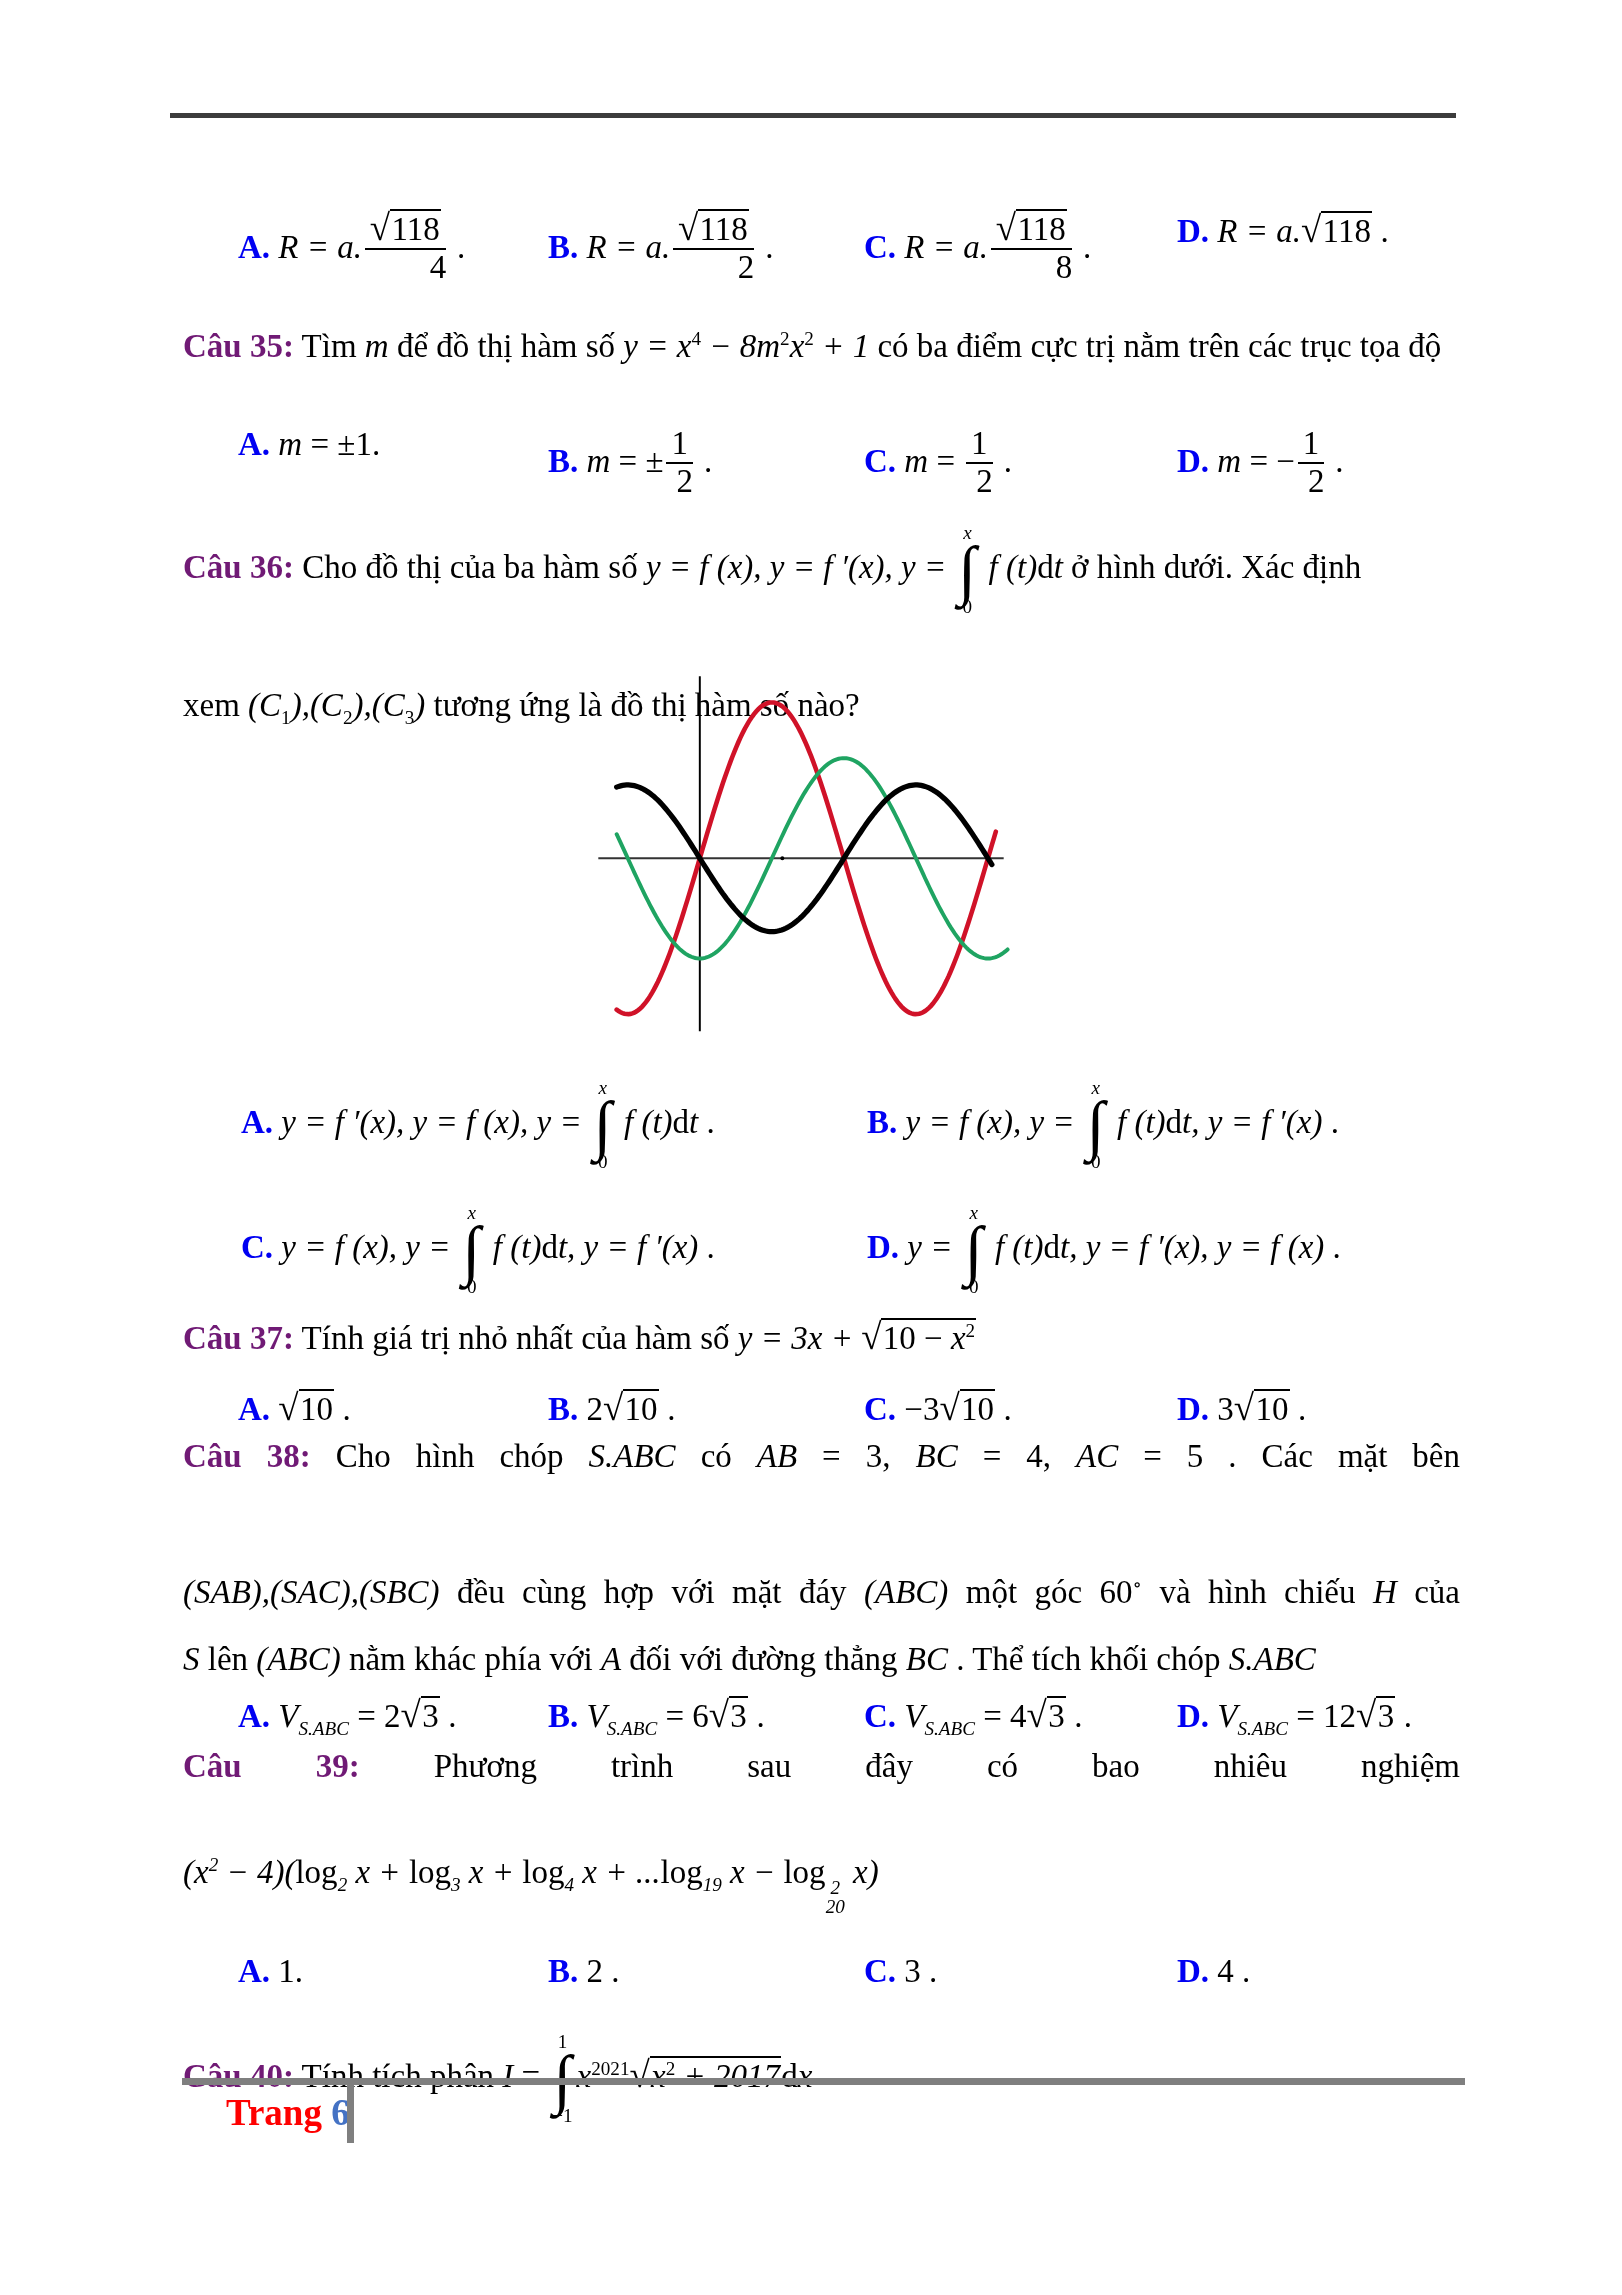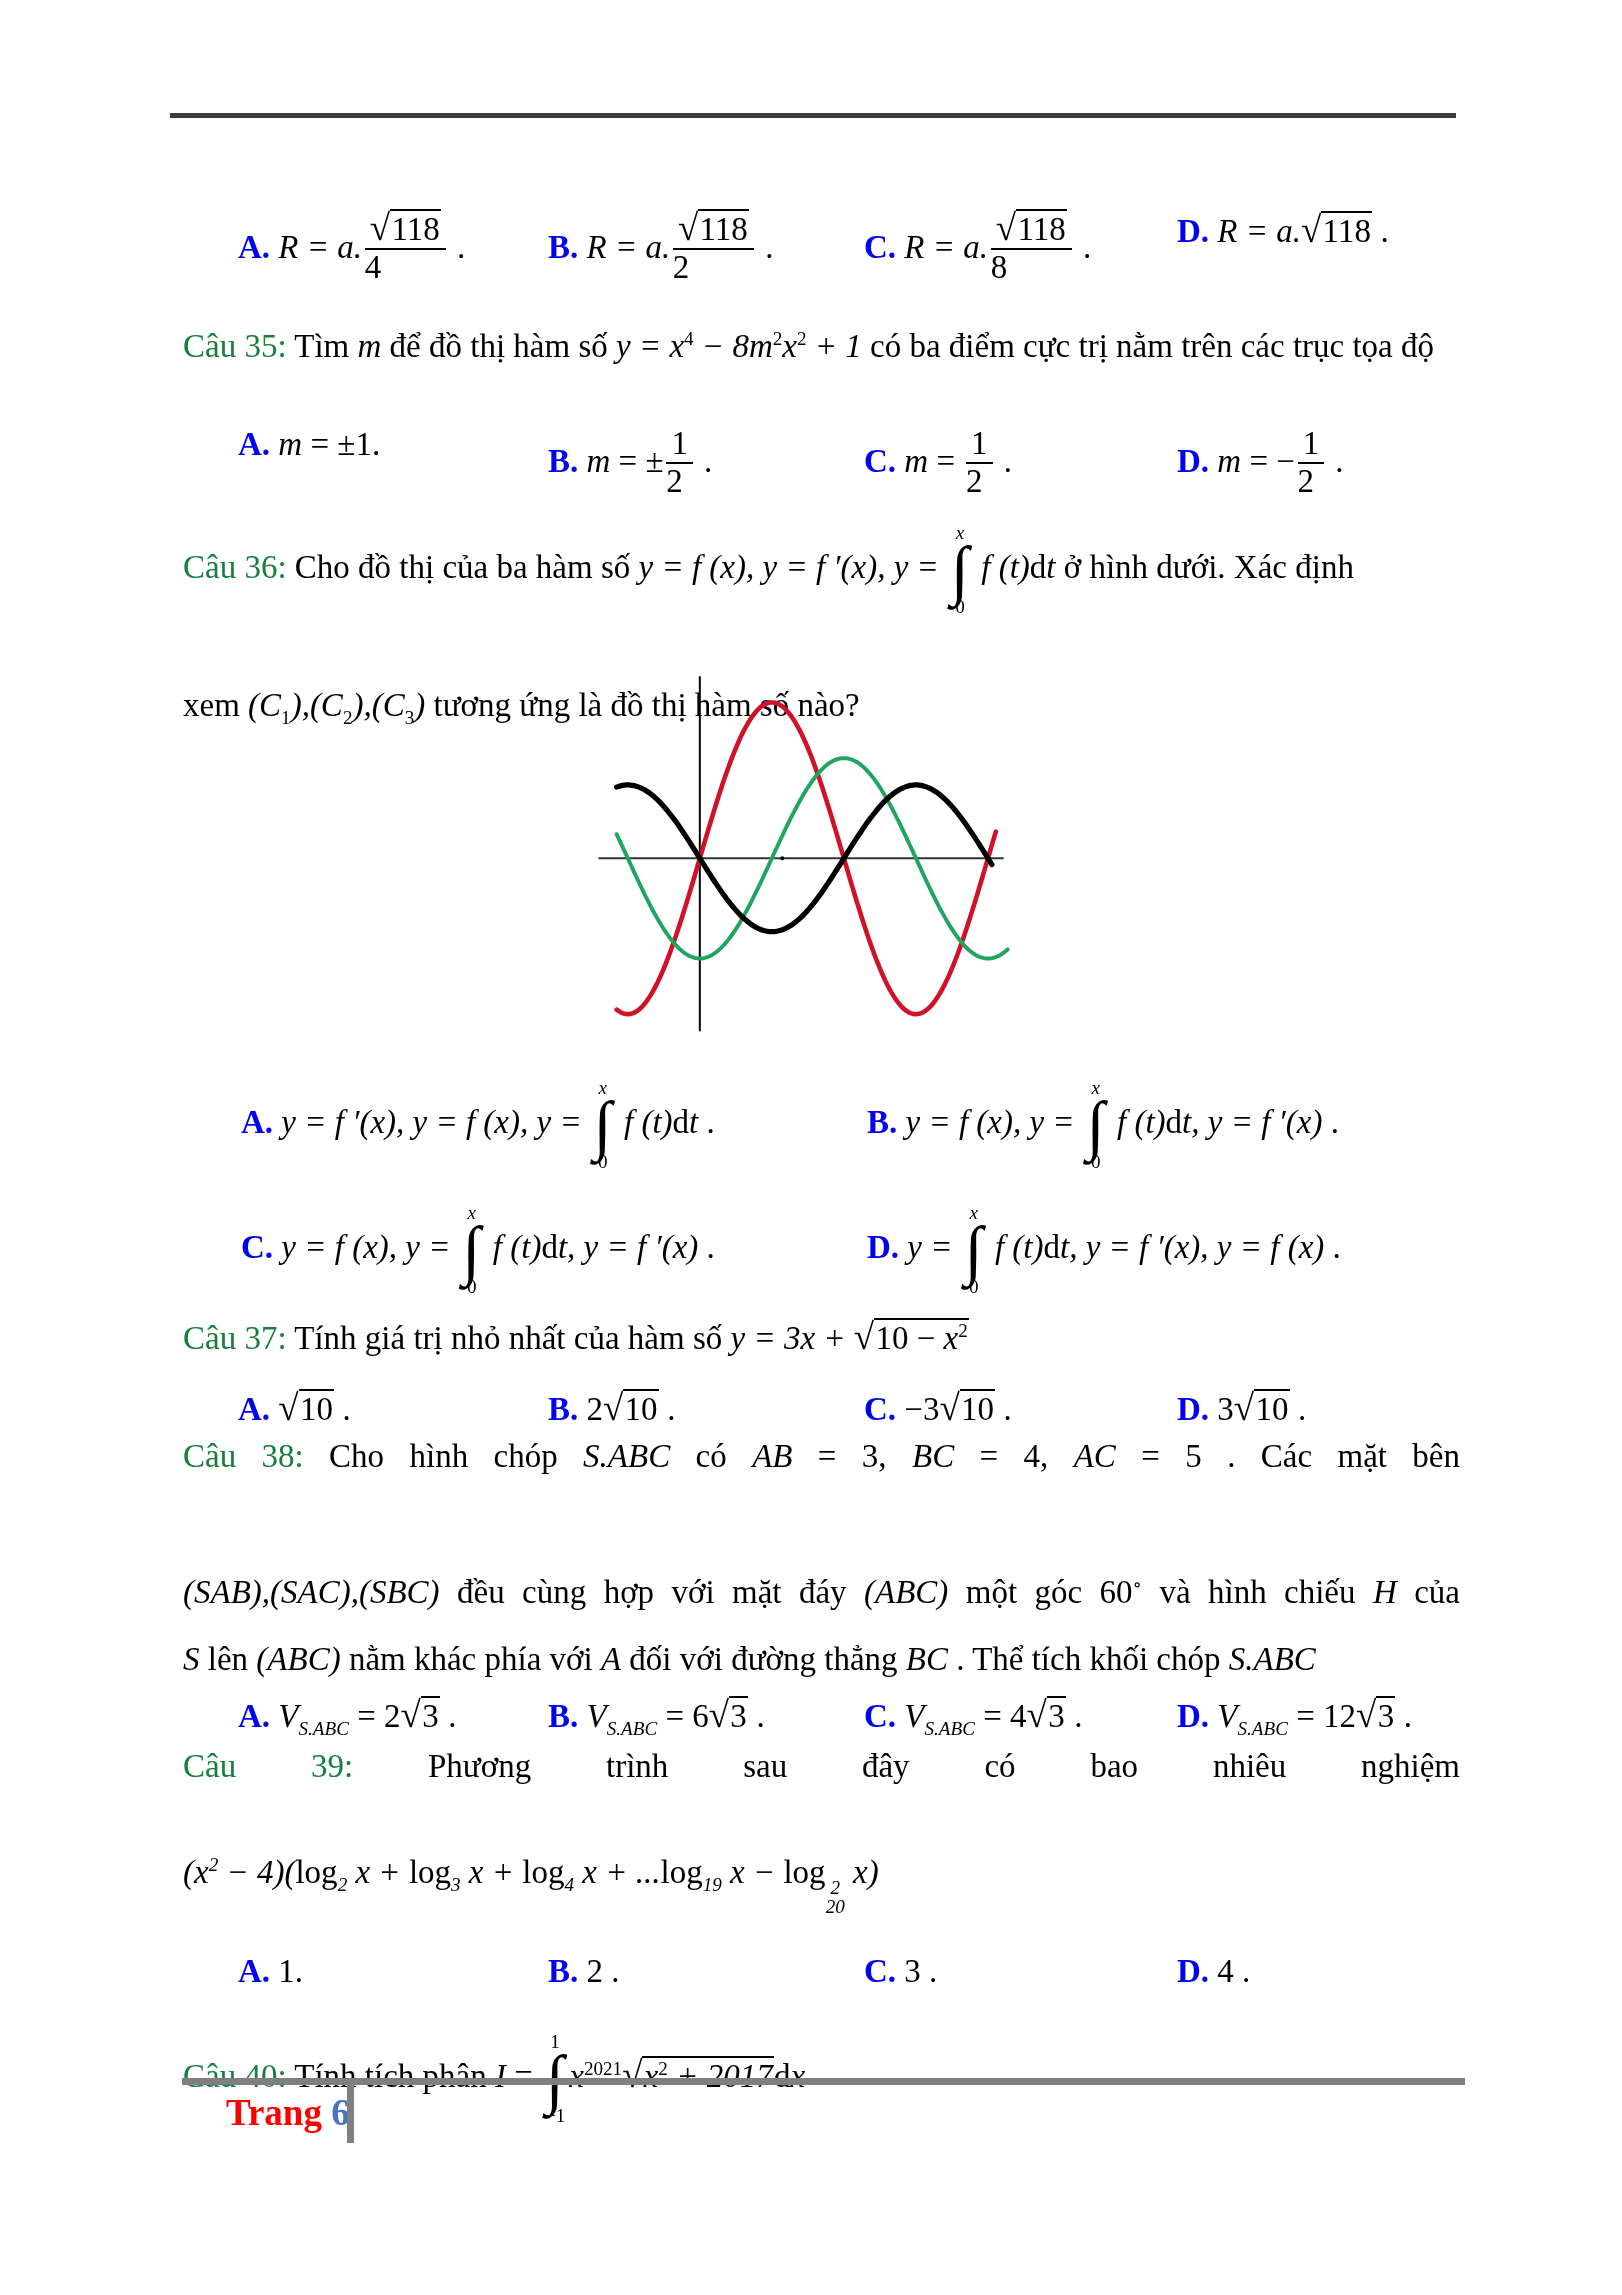--- a/index.html
+++ b/index.html
@@ -4,27 +4,27 @@
 <style>
   html,body{margin:0;padding:0;}
   body{
     position:relative;width:1623px;height:2295px;background:#ffffff;overflow:hidden;
     font-family:"Liberation Serif","DejaVu Serif",serif;font-size:33px;color:#000;
   }
   .rule{position:absolute;background:#3c3c3c;}
   .qline{position:absolute;left:183px;width:1277px;line-height:1.25;white-space:nowrap;}
   .wrapline{white-space:normal;}
   .just{text-align:justify;text-align-last:justify;white-space:normal;}
-  .qlabel{color:#15803d;font-weight:normal;}
+  .qlabel{color:#701a75;font-weight:bold;}
   i{font-family:"Liberation Serif","DejaVu Serif",serif;}
   .up{font-style:normal;}
   .formula{font-style:italic;}
   sup,sub{font-size:0.58em;line-height:0;}
   
-  .frac{display:inline-block;text-align:left;vertical-align:-0.6em;line-height:1.08;margin:0 2.6px;}
+  .frac{display:inline-block;text-align:right;vertical-align:-0.6em;line-height:1.08;margin:0 2.6px;}
   .frac .num{display:block;border-bottom:2.6px solid #000;padding:0 5.2px;}
   .frac .den{display:block;}
   
   .sqrt{white-space:nowrap;}
   .sqrt .rad{font-style:normal;font-size:1.12em;}
   .sqrt .bar{border-top:2.6px solid #000;padding:0 1.3px;}
   
   .intgrl{display:inline-flex;flex-direction:column;align-items:center;vertical-align:middle;line-height:1;margin:0 3.9px;}
   .intgrl .lim{font-size:0.58em;line-height:1.05;}
   .intgrl .isym{font-size:2.0em;font-style:normal;line-height:0.82;}

